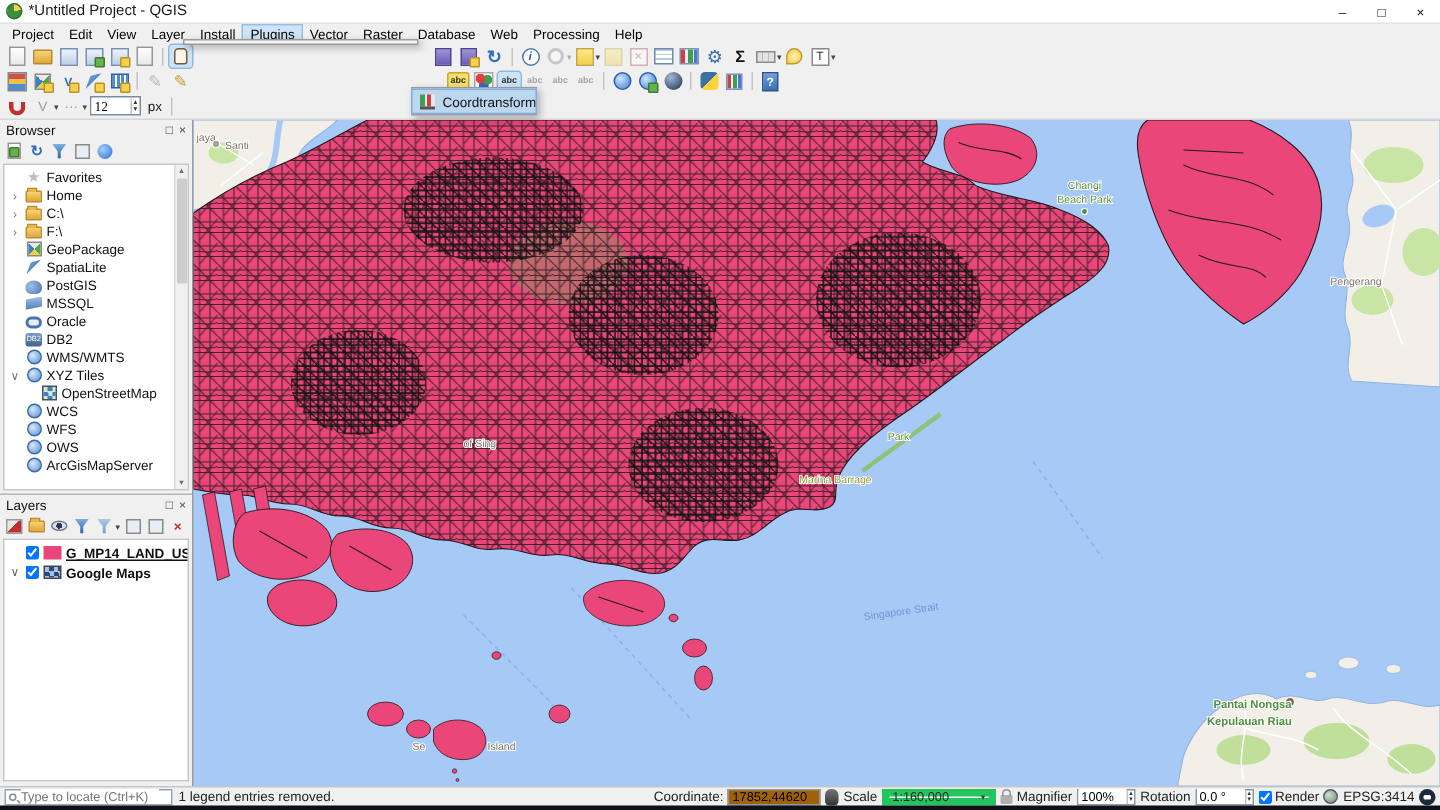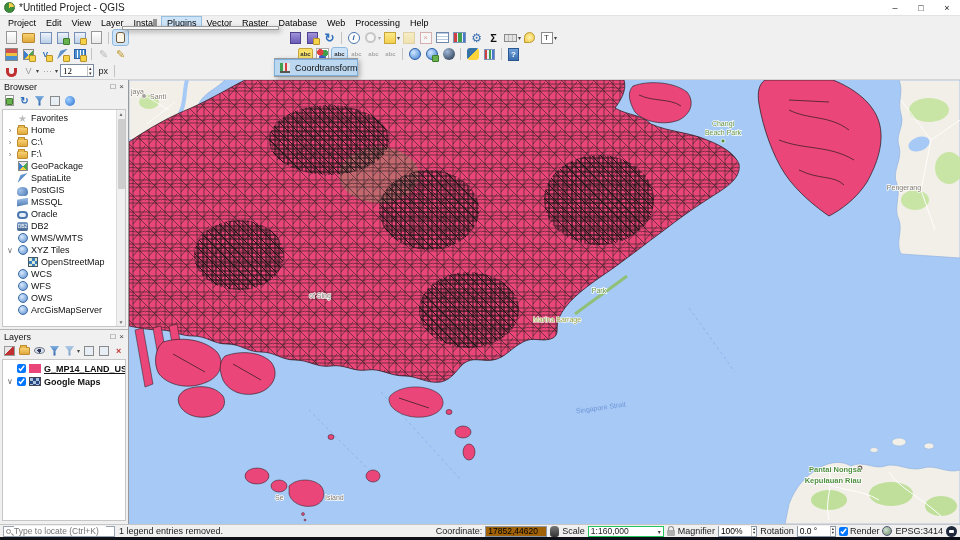--- a/index.html
+++ b/index.html
@@ -132,21 +132,21 @@
   .ml-blue{fill:#7096d8;font-size:7px}
 
   
   .statusbar{position:absolute;left:0;right:0;top:524px;height:13px;background:#f0f0f0;border-top:1px solid #c6c6c6;display:flex;align-items:center;font-size:9px;color:#222;padding:0 3px;gap:4px;white-space:nowrap}
   .locate{display:flex;align-items:center;border:1px solid #9aa4b0;background:#fff;height:11px;width:112px;padding:0 2px;gap:3px;flex:none}
   .mag-ico{width:5px;height:5px;border:1px solid #8a8a8a;border-radius:50%;position:relative;flex:none}
   .mag-ico::after{content:"";position:absolute;left:4px;top:4px;width:3px;height:1px;background:#8a8a8a;transform:rotate(45deg)}
   .locate input{border:none;width:92px;font-size:8.5px;color:#777;font-family:inherit;outline:none}
   .sb-right{margin-left:auto;display:flex;align-items:center;gap:3px}
   .sb-input{border:1px solid #8a97a8;background:#a16207;height:11px;font-size:8.5px;padding:0 2px;font-family:inherit;outline:none}
-  .combo{display:flex;align-items:center;justify-content:space-between;border:1px solid #22c55e;background:#fff;height:11px;width:76px;padding:0 2px;font-size:8.5px}
+  .combo{display:flex;align-items:center;justify-content:space-between;border:5px solid #22c55e;background:#fff;height:11px;width:76px;padding:0 2px;font-size:8.5px}
   .combo .dd{font-size:6px}
   .spin-s{display:flex;align-items:center;border:1px solid #8a97a8;background:#fff;height:11px}
   .spin-s input{width:32px;border:none;font-size:8.5px;padding:0 2px;font-family:inherit;outline:none}
   .spin-s .arrows{display:flex;flex-direction:column;font-size:4.5px;line-height:4.5px;color:#333;border-left:1px solid #c4c4c4;padding:0 1px}
   .sb-mouse{width:9px;height:11px;background:linear-gradient(#777,#333);border-radius:4px 4px 3px 3px;flex:none}
   .sb-lock{width:8px;height:6px;background:#b0b0b0;border-radius:1px;position:relative;margin-top:4px;flex:none}
   .sb-lock::before{content:"";position:absolute;top:-4px;left:1px;width:4px;height:4px;border:1.5px solid #909090;border-bottom:none;border-radius:3px 3px 0 0}
   .sb-globe{width:10px;height:10px;border-radius:50%;background:radial-gradient(circle at 35% 35%,#cfe0cf,#6a8f6a);border:1px solid #557;flex:none}
   .sb-bubble{width:11px;height:11px;border-radius:50%;background:#1e2a3c;position:relative;flex:none}
   .sb-bubble::after{content:"";position:absolute;left:3px;top:4px;width:5px;height:3px;background:#fff;border-radius:1px}

